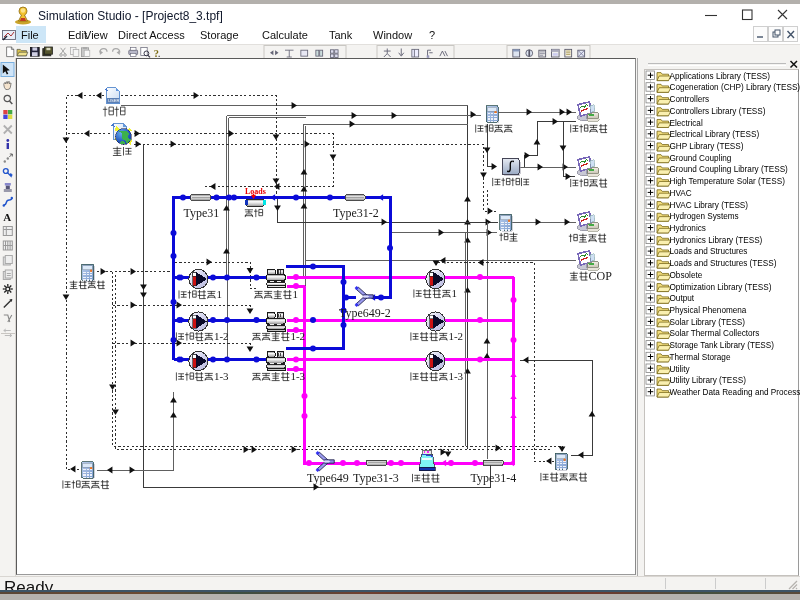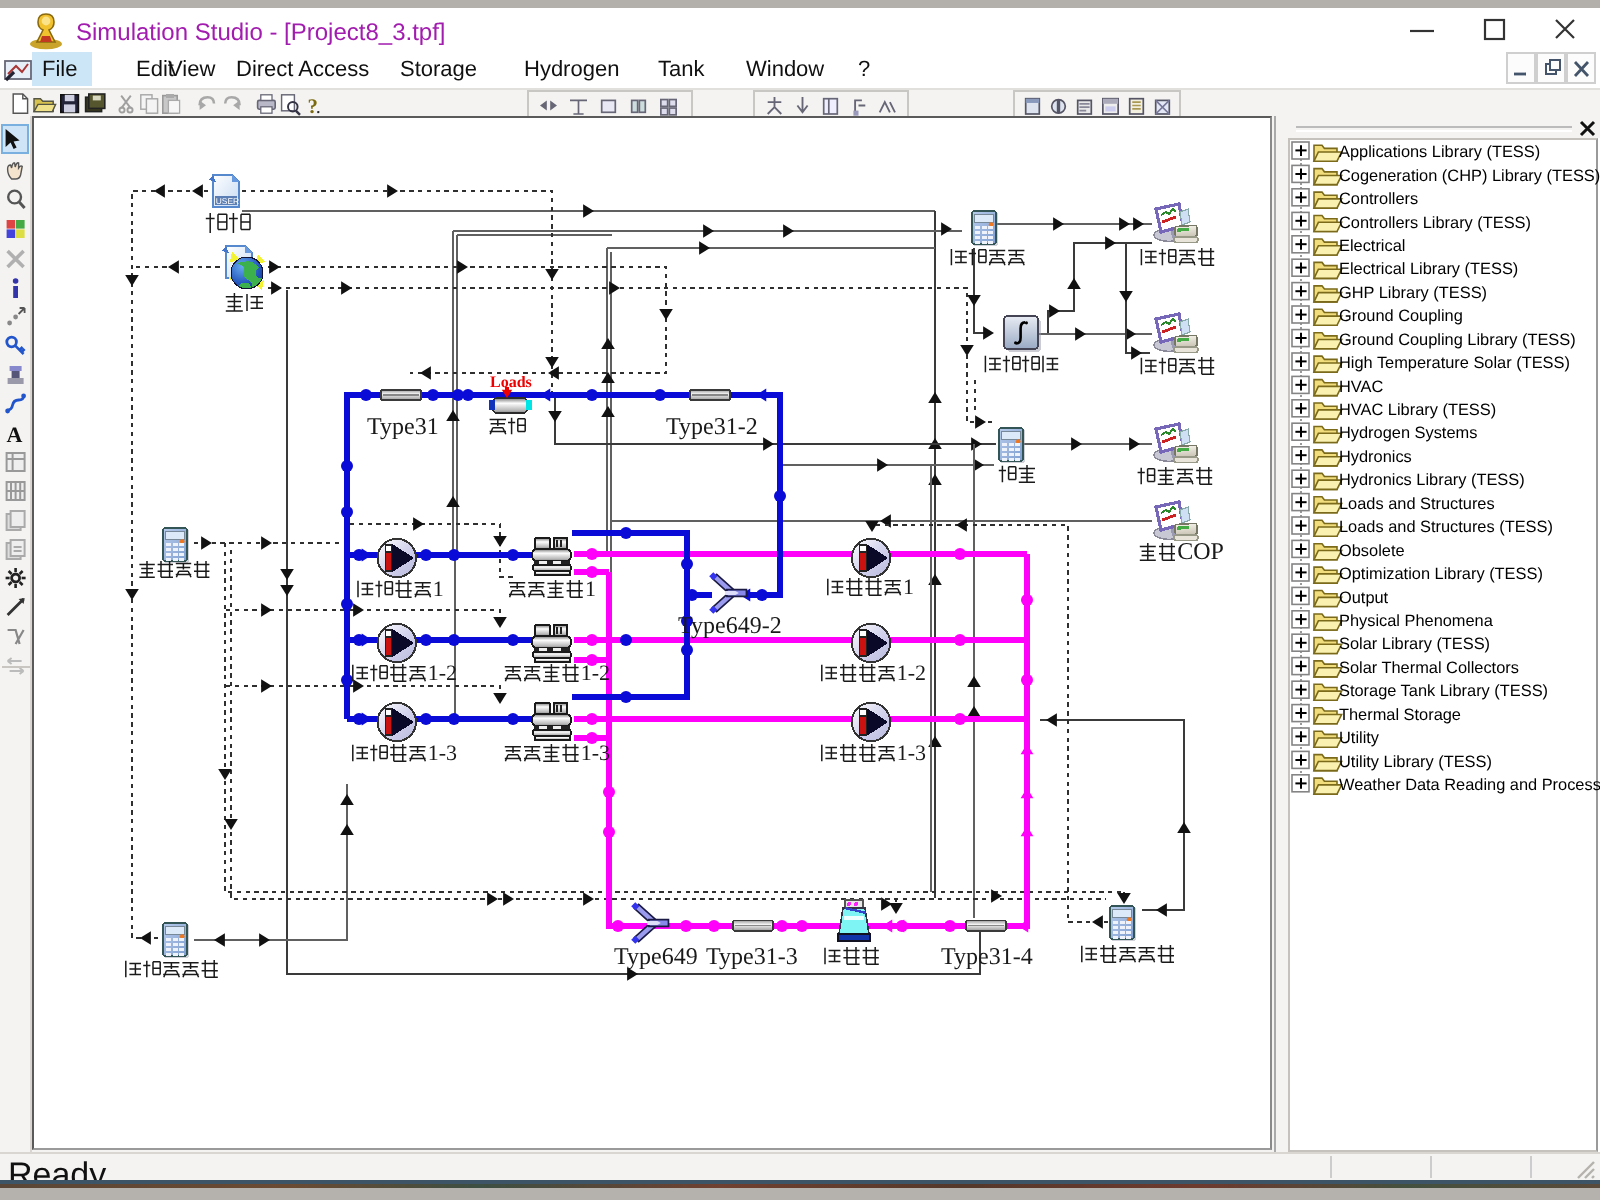--- a/index.html
+++ b/index.html
@@ -7,41 +7,41 @@
 </style></head><body>
 <div class="abs" style="left:0;top:0;width:800px;height:4px;background:#b3b0ac"></div>
 
 <div class="abs" style="left:0;top:4px;width:800px;height:22px;background:#ffffff"></div>
 <svg width="22" height="20" viewBox="0 0 22 20" style="position:absolute;left:12px;top:5px">
 <ellipse cx="11" cy="17" rx="8" ry="2.6" fill="#caa42a"></ellipse>
 <path d="M11 2 Q15 2 15 6 Q15 9 12.5 10 L15.5 16 L6.5 16 L9.5 10 Q7 9 7 6 Q7 2 11 2Z" fill="#f2c12e" stroke="#8a6a10" stroke-width="0.8"></path>
 <circle cx="11" cy="5.5" r="2.2" fill="#fbe38a"></circle>
 <path d="M8 16 L14 16 L13 13 L9 13Z" fill="#c23a22"></path>
 </svg>
-<div class="abs" style="left:38px;top:9px;font-size:12px;color:#a21caf">Simulation Studio - [Project8_3.tpf]</div>
+<div class="abs" style="left:38px;top:9px;font-size:12px;color:#0f172a">Simulation Studio - [Project8_3.tpf]</div>
 <svg class="abs" style="left:690px;top:4px" width="110" height="22" viewBox="0 0 110 22">
 <line x1="15" y1="11.5" x2="27" y2="11.5" stroke="#333" stroke-width="1.1"></line>
 <rect x="52.5" y="6" width="9.5" height="9.5" fill="none" stroke="#333" stroke-width="1.1"></rect>
 <path d="M88 6 L97 15 M97 6 L88 15" stroke="#333" stroke-width="1.1"></path>
 </svg>
 
 <div class="abs" style="left:0;top:26px;width:800px;height:18px;background:#ffffff"></div>
 <svg width="14" height="14" viewBox="0 0 14 14" style="position:absolute;left:2px;top:28px">
 <rect x="0.5" y="2.5" width="13" height="9" fill="#e8eef8" stroke="#667" stroke-width="0.9"></rect>
 <path d="M2 9 L6 5 L9 8 L12 4" stroke="#a33" stroke-width="1" fill="none"></path>
 <path d="M1 12 L5 8" stroke="#223" stroke-width="1.6"></path>
 </svg>
 <div class="abs" style="left:16px;top:26px;width:30px;height:17px;background:#cde6f7"></div>
 <div class="abs" style="left:0;top:29px;width:704px;height:14px;font-size:11px;color:#101010">
 <span class="abs" style="left:21px">File</span>
     <span class="abs" style="left:68px">Edit</span>
 <span class="abs" style="left:84px">View</span>
     <span class="abs" style="left:118px">Direct Access</span>
 <span class="abs" style="left:200px">Storage</span>
-    <span class="abs" style="left:262px">Hydrogen</span>
+    <span class="abs" style="left:262px">Calculate</span>
 <span class="abs" style="left:329px">Tank</span>
     <span class="abs" style="left:373px">Window</span>
 <span class="abs" style="left:429px">?</span>
 </div>
 <svg class="abs" style="left:753px;top:26px" width="47px" height="17" viewBox="0 0 47 17">
 <g stroke="#cfcfcf" fill="#fcfcfc">
       <rect x="0.5" y="0.5" width="14" height="15"></rect>
       <rect x="15.5" y="0.5" width="14" height="15"></rect>
       <rect x="30.5" y="0.5" width="14" height="15"></rect>
     </g>

